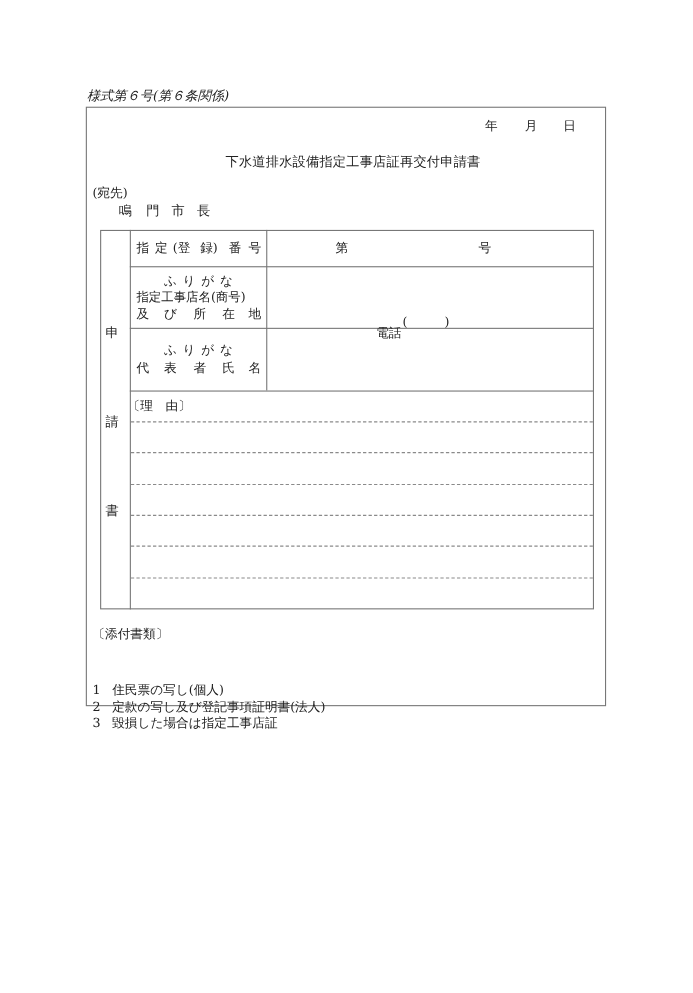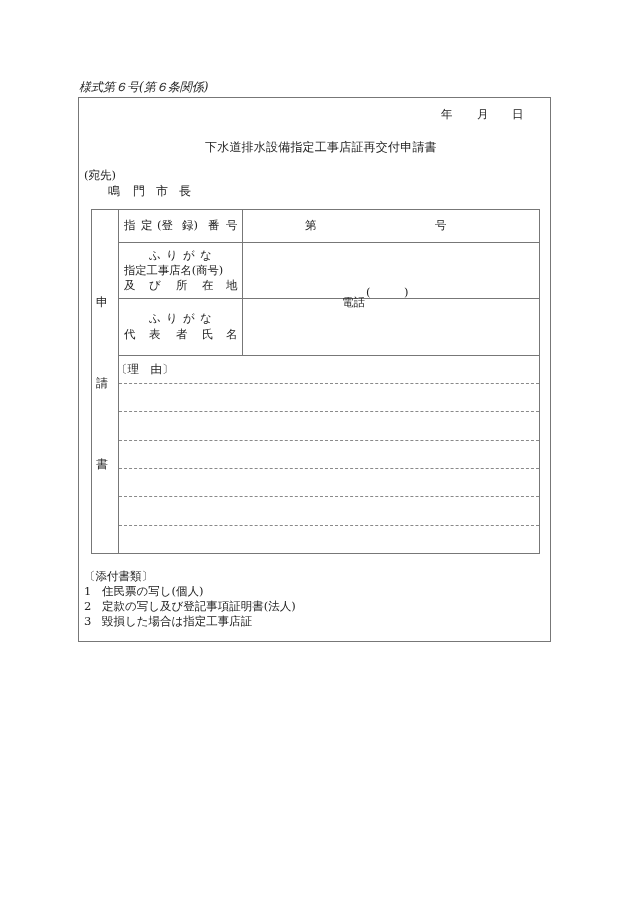--- a/index.html
+++ b/index.html
@@ -45,21 +45,21 @@
     .dline {
       position: absolute; height: 0;
       border-top: 1px dashed #8a8a8a;
     }
 
     .side-char { position: absolute; left: 96px; font-size: 12px; line-height: 1; }
 
     .lbl { position: absolute; font-size: 11.5px; line-height: 1; white-space: nowrap; }
 
     #attachments-title { left: 84px; top: 571px; }
-    .attach-item { position: absolute; left: 84px; font-size: 11.5px; line-height: 1; white-space: nowrap; }
+    .attach-item { position: absolute; left: 84px; font-size: 11.5px; line-height: 1; white-space: nowrap; margin-top: 36px; }
     .attach-num { display: inline-block; width: 18px; }
   </style>
 </head>
 <body>
 
 <div id="form-label" class="abs">様式第６号(第６条関係)</div>
 
 <div id="outer-frame"></div>
 
 <span class="date-unit" style="left:441px;">年</span>

